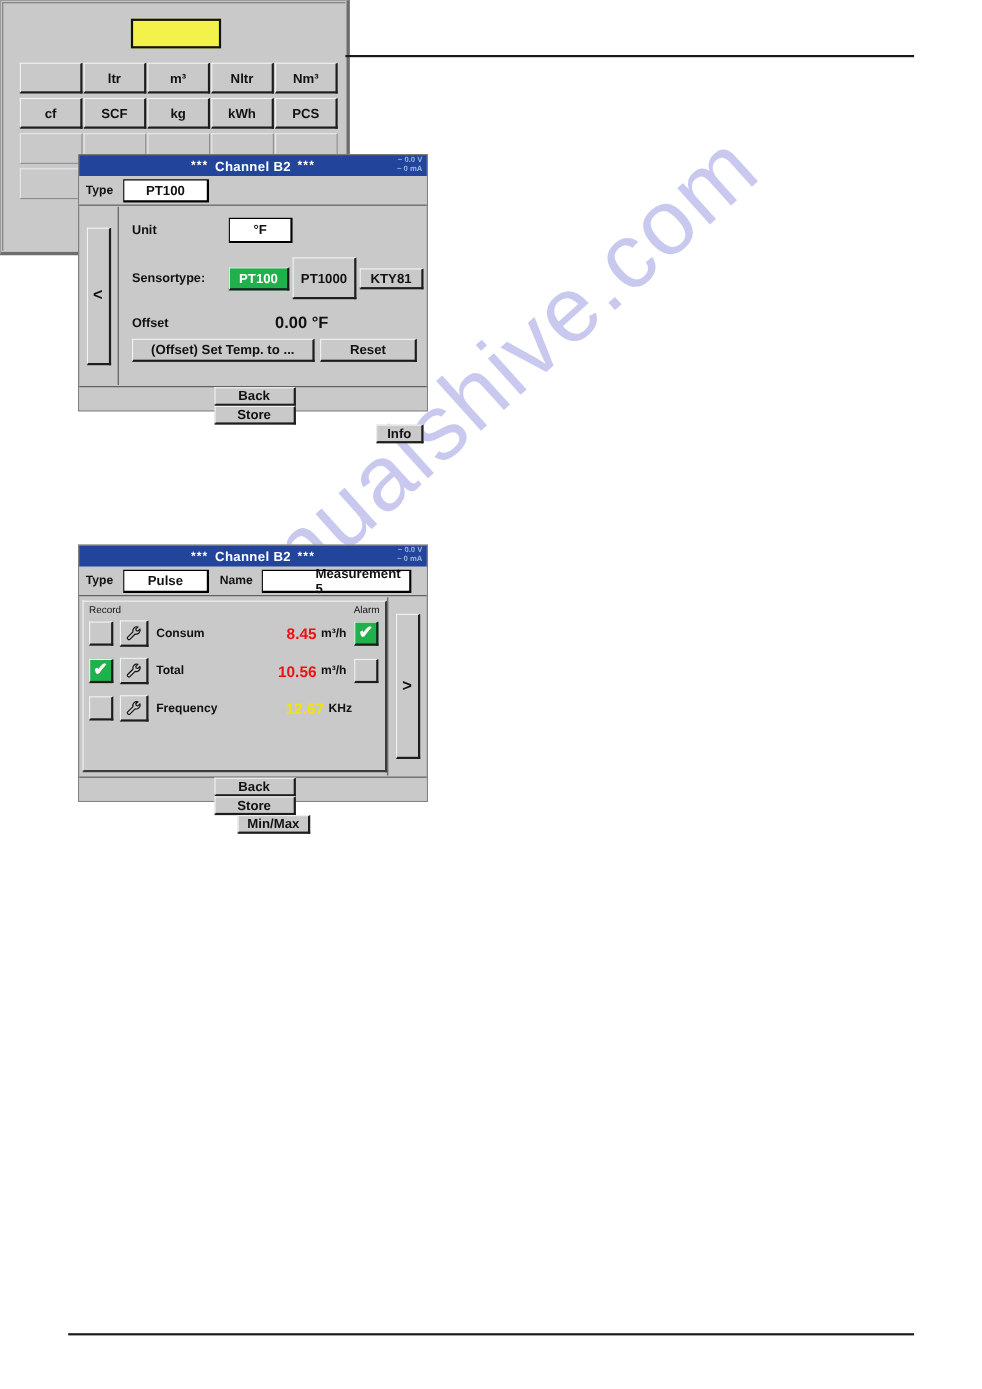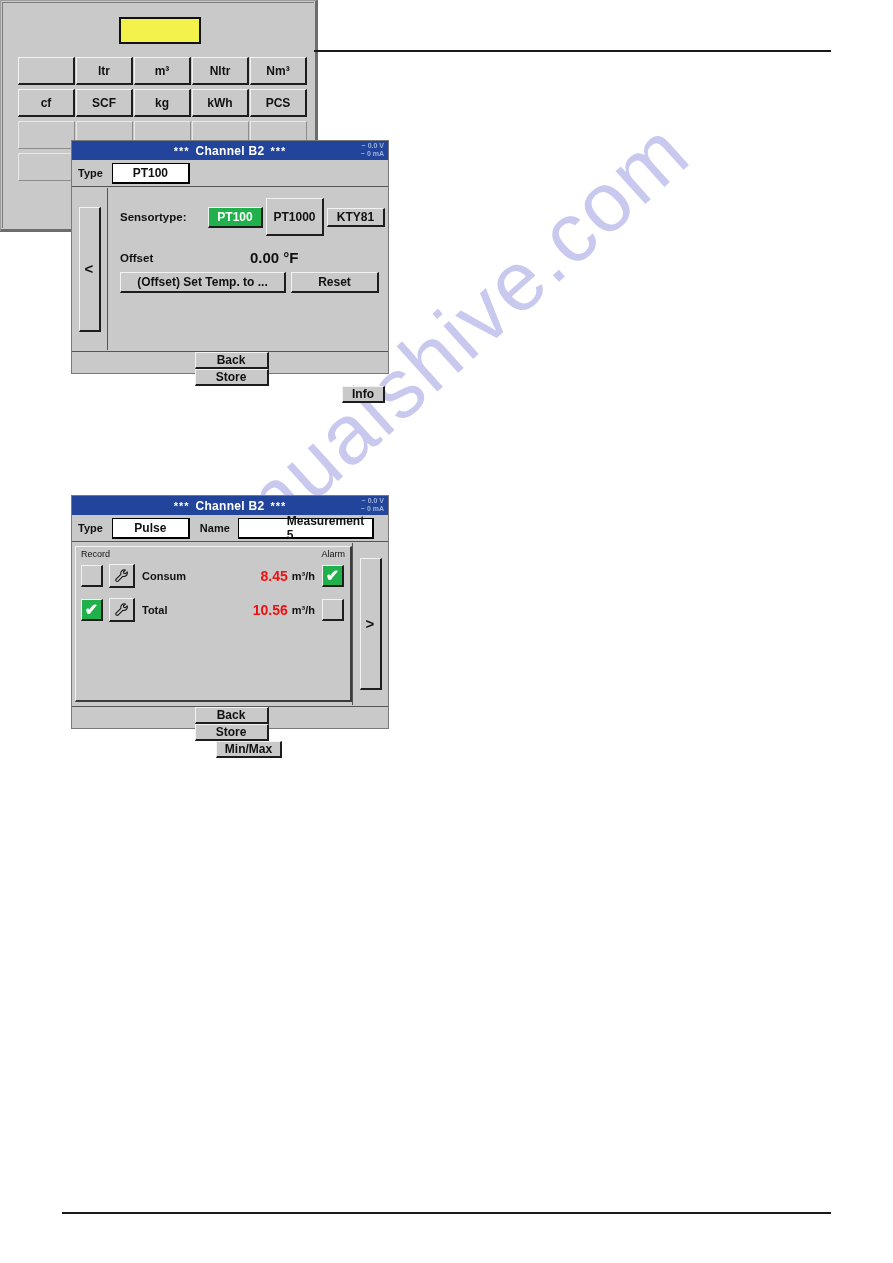--- a/index.html
+++ b/index.html
@@ -383,20 +383,24 @@
     <span class="lbl">Type</span>
     <div class="field" style="width:78px; margin-left:9px;">PT100</div>
   </div>
 
   <div class="body">
     <div class="sidearrow-col">
       <div class="sidearrow">&lt;</div>
     </div>
 
     <div class="form-col">
+      <div class="frow">
+        <span class="fname">Unit</span>
+        <div class="field" style="width:58px; height:23px;">°F</div>
+      </div>
 
       <div class="frow">
         <span class="fname">Sensortype:</span>
         <div class="btn green" style="width:55px;height:21px;">PT100</div>
         <div class="btn" style="width:58px;height:38px;margin-left:3px;">PT1000</div>
         <div class="btn" style="width:58px;height:19px;margin-left:3px;">KTY81</div>
       </div>
 
       <div class="frow" style="margin-bottom:6px;">
         <span class="fname">Offset</span>
@@ -466,20 +470,31 @@
           <svg width="15" height="15" viewBox="0 0 24 24" aria-hidden="true">
             <path d="M18.3 3.2c-2.1-.7-4.4-.1-5.9 1.5-1.4 1.5-1.9 3.6-1.4 5.5L3.3 17.9c-.7.7-.7 1.9 0 2.6l.6.6c.7.7 1.9.7 2.6 0l7.7-7.7c1.9.5 4 0 5.5-1.4 1.6-1.5 2.2-3.8 1.5-5.9l-3 3-2.5-.6-.6-2.5 3.2-2.8z" fill="none" stroke="#111" stroke-width="1.7" stroke-linejoin="round"></path>
           </svg>
         </div>
         <span class="rec-name">Total</span>
         <span class="rec-val" style="color:#ee1111;">10.56</span>
         <span class="rec-unit">m³/h</span>
         <div class="chk rec-alarm"></div>
       </div>
 
+      <div class="rec-row">
+        <div class="chk"></div>
+        <div class="wrench">
+          <svg width="15" height="15" viewBox="0 0 24 24" aria-hidden="true">
+            <path d="M18.3 3.2c-2.1-.7-4.4-.1-5.9 1.5-1.4 1.5-1.9 3.6-1.4 5.5L3.3 17.9c-.7.7-.7 1.9 0 2.6l.6.6c.7.7 1.9.7 2.6 0l7.7-7.7c1.9.5 4 0 5.5-1.4 1.6-1.5 2.2-3.8 1.5-5.9l-3 3-2.5-.6-.6-2.5 3.2-2.8z" fill="none" stroke="#111" stroke-width="1.7" stroke-linejoin="round"></path>
+          </svg>
+        </div>
+        <span class="rec-name">Frequency</span>
+        <span class="rec-val" style="color:#f2e400;">12.67</span>
+        <span class="rec-unit" style="margin-right:30px;">KHz</span>
+      </div>
     </div>
 
     <div class="nav-col">
       <div class="sidearrow" style="height:132px;">&gt;</div>
     </div>
   </div>
 
   <div class="toolbar">
     <div class="btn" style="width:74px;">Back</div>
     <div class="btn" style="width:74px;">Store</div>

